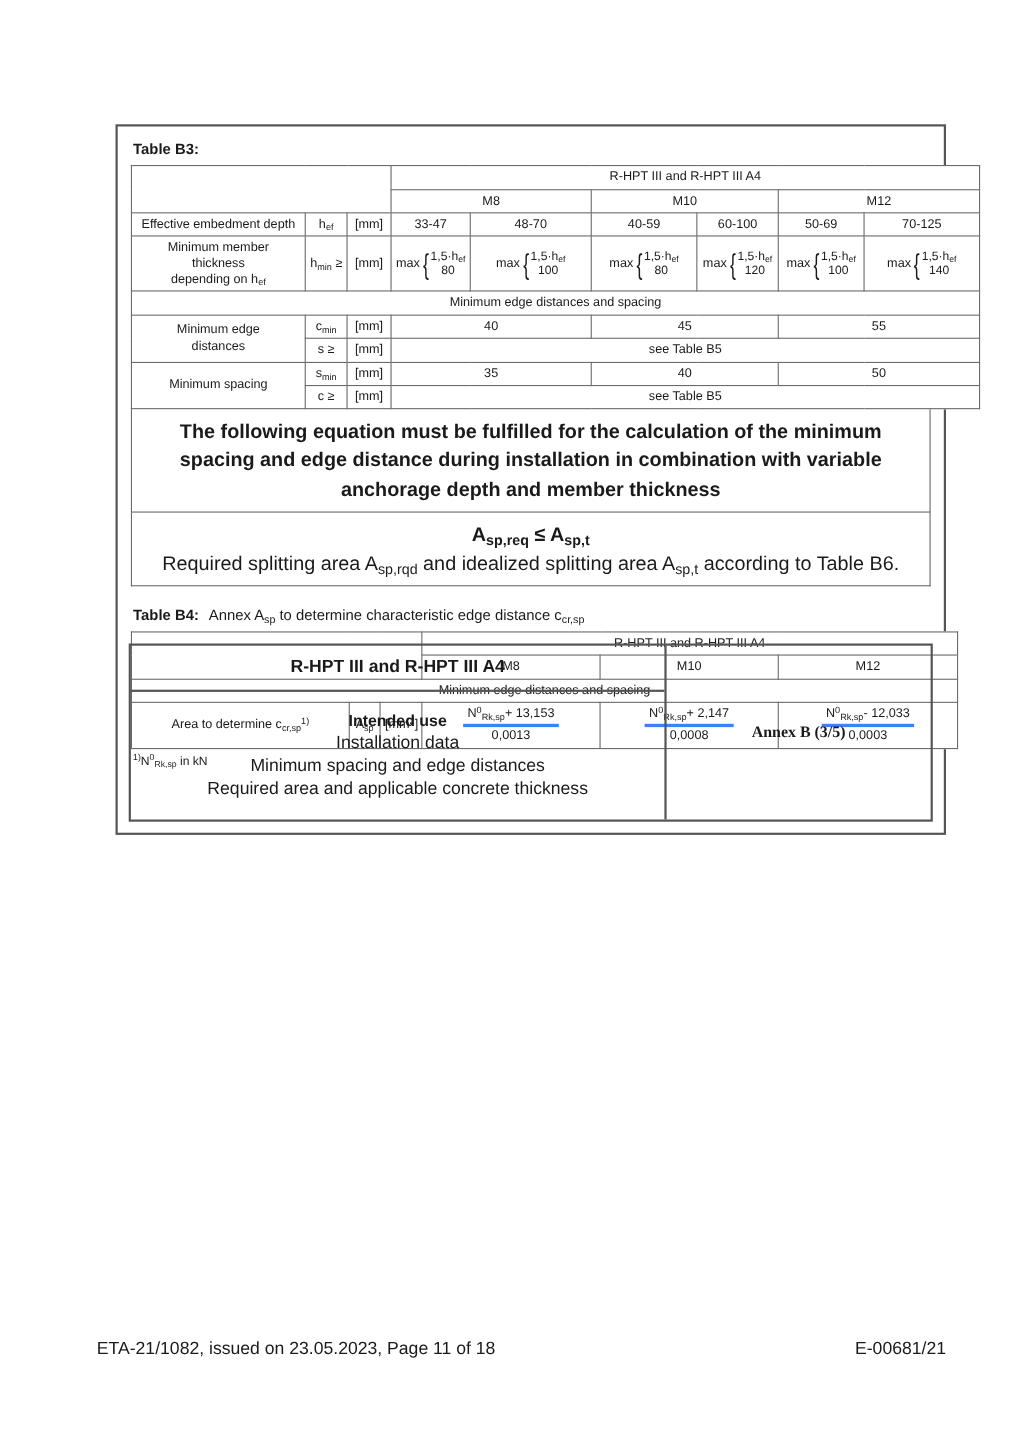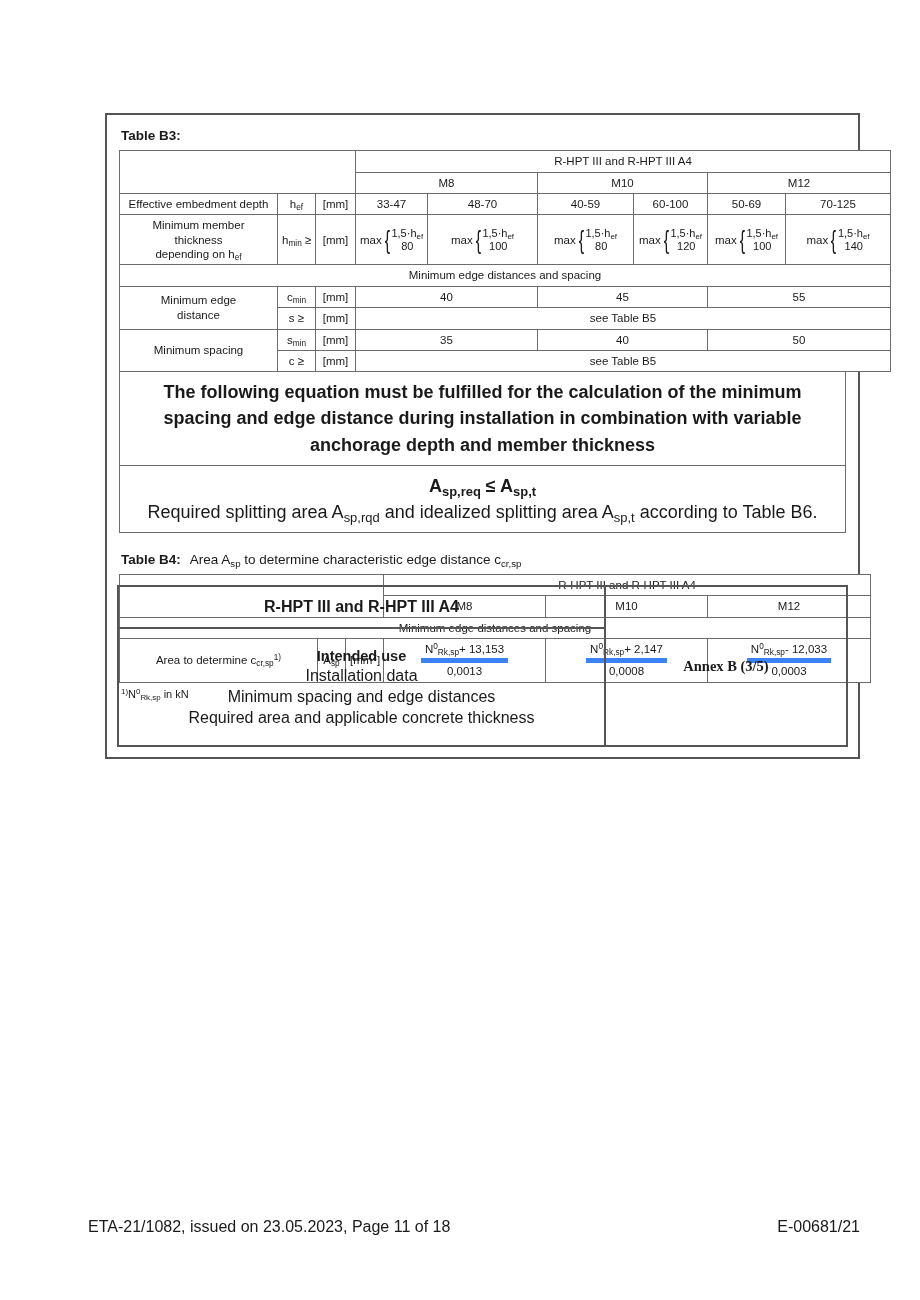--- a/index.html
+++ b/index.html
@@ -137,21 +137,21 @@
   .frac {
     display: inline-flex;
     flex-direction: column;
     align-items: center;
     font-size: 11.5px;
     line-height: 1.3;
     vertical-align: middle;
   }
   .frac .num {
     padding: 0 4px 1px 4px;
-    border-bottom: 5px solid #3b82f6;
+    border-bottom: 3px solid #3b82f6;
     white-space: nowrap;
   }
   .frac .den {
     padding: 1px 4px 0 4px;
     white-space: nowrap;
   }
 
   
   .note-box {
     border: 1px solid #6b6b6b;
@@ -362,21 +362,21 @@
           </td>
         </tr>
 
         <tr>
           <td class="sec-head" colspan="9">Minimum edge distances and spacing</td>
         </tr>
 
         <tr>
           <td class="lbl" rowspan="2">
             <div>Minimum edge</div>
-            <div>distance</div>
+            <div>distances</div>
           </td>
           <td class="sym"><span>c</span><sub>min</sub></td>
           <td class="unit">[mm]</td>
           <td colspan="2">40</td>
           <td colspan="2">45</td>
           <td colspan="2">55</td>
         </tr>
 
         <tr>
           <td class="sym"><span>s</span> <span>≥</span></td>
@@ -409,21 +409,21 @@
 
     <div class="note-box">
       <p class="note-line" style="font-weight:bold"><span>A</span><sub>sp,req</sub> <span>≤</span> <span>A</span><sub>sp,t</sub></p>
       <p class="note-line"><span>Required splitting area A</span><sub>sp,rqd</sub><span> and idealized splitting area A</span><sub>sp,t</sub><span> according to Table B6.</span></p>
     </div>
 
     <div class="spacer-gap"></div>
 
     <div class="tbl-caption">
       <span class="cap-label">Table B4:</span>
-      <span class="cap-text"><span>Area A</span><sub>sp</sub><span> to determine characteristic edge distance c</span><sub>cr,sp</sub></span>
+      <span class="cap-text"><span>Annex A</span><sub>sp</sub><span> to determine characteristic edge distance c</span><sub>cr,sp</sub></span>
     </div>
 
     <table class="grid">
       <colgroup>
         <col style="width:198px">
         <col style="width:28px">
         <col style="width:38px">
         <col style="width:162px">
         <col style="width:162px">
         <col style="width:163px">

